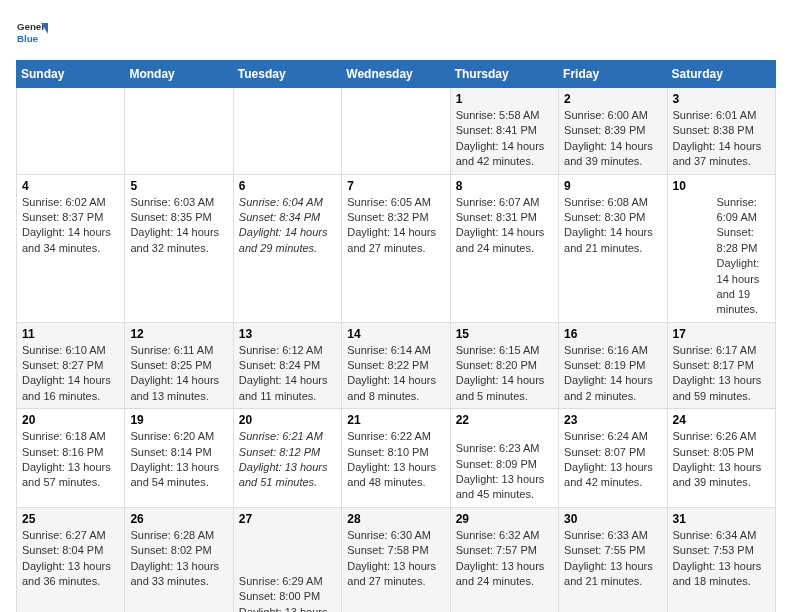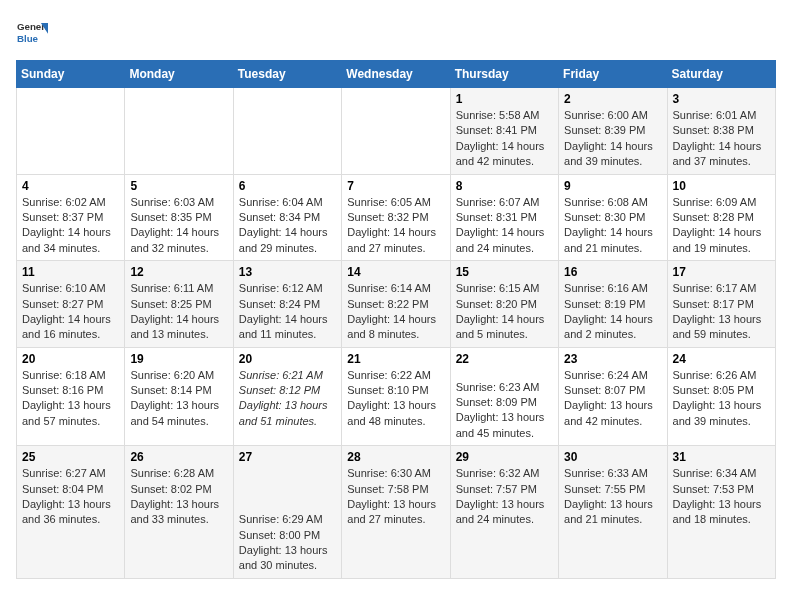--- a/index.html
+++ b/index.html
@@ -142,21 +142,21 @@
 Daylight: 14 hours and 34 minutes.</div>
         </td>
         <td>
           <span class="day-num">5</span>
           <div class="day-info" style="white-space: pre-line;">Sunrise: 6:03 AM
 Sunset: 8:35 PM
 Daylight: 14 hours and 32 minutes.</div>
         </td>
         <td>
           <span class="day-num">6</span>
-          <div class="day-info" style="white-space: pre-line;">Sunrise: 6:04 AM
+          <div class="day-info" style="white-space: pre-line; font-style: italic;">Sunrise: 6:04 AM
 Sunset: 8:34 PM
 Daylight: 14 hours and 29 minutes.</div>
         </td>
         <td>
           <span class="day-num">7</span>
           <div class="day-info" style="white-space: pre-line;">Sunrise: 6:05 AM
 Sunset: 8:32 PM
 Daylight: 14 hours and 27 minutes.</div>
         </td>
         <td>
@@ -166,21 +166,21 @@
 Daylight: 14 hours and 24 minutes.</div>
         </td>
         <td>
           <span class="day-num">9</span>
           <div class="day-info" style="white-space: pre-line;">Sunrise: 6:08 AM
 Sunset: 8:30 PM
 Daylight: 14 hours and 21 minutes.</div>
         </td>
         <td>
           <span class="day-num">10</span>
-          <div class="day-info" style="white-space: pre-line;">Sunrise: 6:09 AM
+          <div class="day-info" style="white-space: pre-line; margin-left: 44px;">Sunrise: 6:09 AM
 Sunset: 8:28 PM
 Daylight: 14 hours and 19 minutes.</div>
         </td>
       </tr>
       <tr>
         <td>
           <span class="day-num">11</span>
           <div class="day-info" style="white-space: pre-line;">Sunrise: 6:10 AM
 Sunset: 8:27 PM
 Daylight: 14 hours and 16 minutes.</div>

